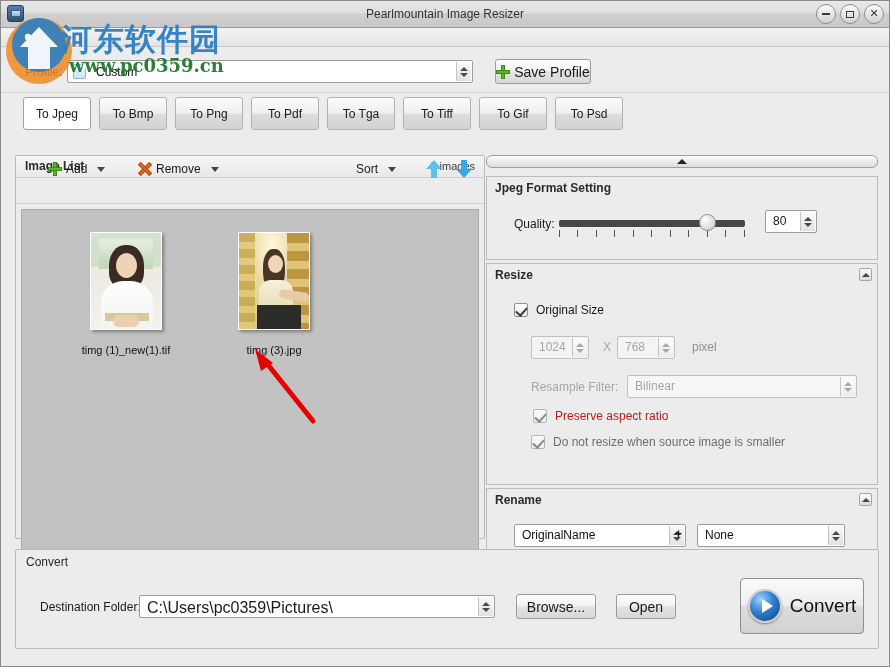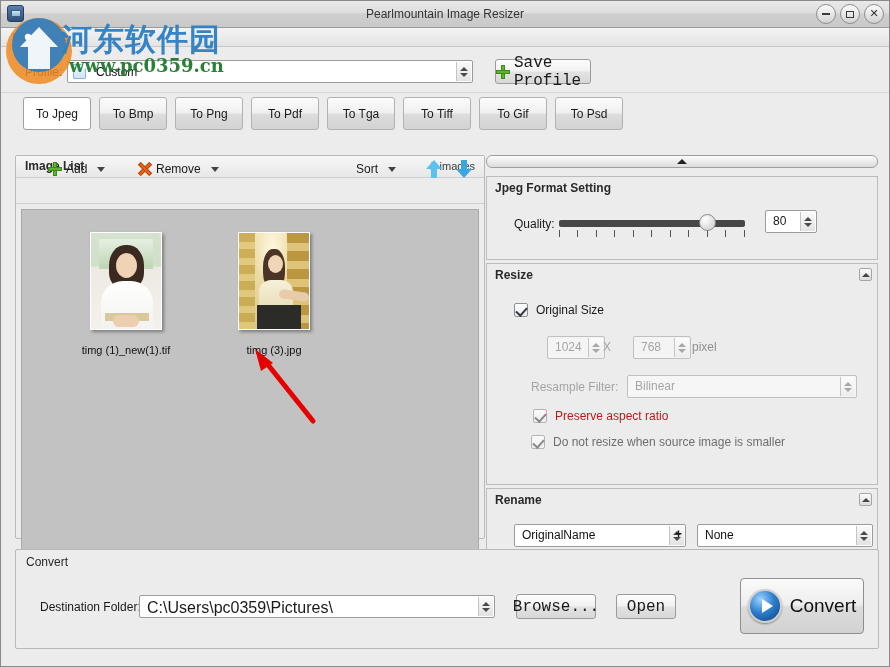--- a/index.html
+++ b/index.html
@@ -59,21 +59,21 @@
   .spin{position:absolute;right:1px;top:1px;width:15px;height:19px;
     display:flex;flex-direction:column;align-items:center;justify-content:center;gap:2px;
     background:linear-gradient(to bottom,#fafafa,#e2e2e2);border-left:1px solid #c4c4c4;
     box-sizing:border-box;}
   .spin i{display:block;width:0;height:0;border-left:4px solid transparent;border-right:4px solid transparent;}
   .spin .up{border-bottom:4px solid #4a4a4a;}
   .spin .dn{border-top:4px solid #4a4a4a;}
 
   .btn{background:linear-gradient(to bottom,#fdfdfd 0%,#f2f2f2 48%,#e2e2e2 52%,#d8d8d8 100%);
     border:1px solid #9b9b9b;border-radius:3px;box-sizing:border-box;
-    display:flex;align-items:center;justify-content:center;font-size:16px;color:#1a1a1a;font-family:Liberation Mono, monospace;}
+    display:flex;align-items:center;justify-content:center;font-size:14px;color:#1a1a1a;}
   .btn.disabled{color:#a9a9a9;background:linear-gradient(to bottom,#f4f4f4,#e6e6e6);border-color:#bdbdbd;}
   .save-profile{position:absolute;left:494px;top:58px;width:96px;height:25px;gap:4px;}
   .del-profile{position:absolute;left:600px;top:58px;width:96px;height:25px;gap:4px;}
 
   .ic-plus{position:relative;width:14px;height:14px;flex:0 0 auto;}
   .ic-plus:before,.ic-plus:after{content:"";position:absolute;background:#5cb52b;
     border:1px solid #3d8a17;box-sizing:border-box;}
   .ic-plus:before{left:5px;top:0;width:4px;height:14px;}
   .ic-plus:after{left:0;top:5px;width:14px;height:4px;}
   .ic-x{position:relative;width:14px;height:14px;flex:0 0 auto;}
@@ -196,40 +196,40 @@
     box-sizing:border-box;background:linear-gradient(to bottom,#ffffff,#e4ebf3);flex:0 0 auto;}
   .chk.on:after{content:"";position:absolute;left:3px;top:1px;width:5px;height:9px;
     border:solid #3a3a3a;border-width:0 2px 2px 0;transform:rotate(42deg);}
   .chk.dim{background:linear-gradient(to bottom,#fafafa,#eeeeee);border-color:#b4b4b4;}
   .chk.dim.on:after{border-color:#8a8a8a;}
   .row{position:absolute;display:flex;align-items:center;gap:8px;font-size:12px;}
   .r-orig{left:27px;top:39px;}
   .r-par{left:46px;top:145px;color:#b91c1c;}
   .r-nosm{left:44px;top:171px;color:#6e6e6e;}
   .dimbox{position:absolute;width:58px;height:23px;background:#f4f4f4;border:1px solid #c0c0c0;
-    border-radius:2px;box-sizing:border-box;margin-left:16px;}
+    border-radius:2px;box-sizing:border-box;}
   .dimbox .val{position:absolute;left:7px;top:3px;font-size:12px;color:#a5a5a5;}
   .d-w{left:44px;top:72px;}
   .d-h{left:130px;top:72px;}
   .x-sep{position:absolute;left:116px;top:76px;font-size:12px;color:#a5a5a5;}
   .px-lbl{position:absolute;left:205px;top:76px;font-size:12px;color:#8f8f8f;}
   .rf-lbl{position:absolute;left:44px;top:116px;font-size:12px;color:#a5a5a5;}
   .rf-combo{position:absolute;left:140px;top:111px;width:230px;height:23px;background:#f6f6f6;
     border:1px solid #c0c0c0;border-radius:2px;box-sizing:border-box;}
   .rf-combo .val{position:absolute;left:7px;top:3px;font-size:12px;color:#a5a5a5;}
   .spin.dim{background:linear-gradient(to bottom,#fbfbfb,#ededed);}
   .spin.dim .up{border-bottom-color:#a8a8a8;}
   .spin.dim .dn{border-top-color:#a8a8a8;}
 
   .g-rename{height:62px;}
   .rn-combo{position:absolute;top:35px;height:23px;background:#fff;border:1px solid #9c9c9c;
     border-radius:2px;box-sizing:border-box;}
   .rn-combo .val{position:absolute;left:7px;top:3px;font-size:12px;color:#111;}
   .rn-a{left:27px;width:172px;}
-  .rn-b{left:210px;width:176px;}
+  .rn-b{left:210px;width:148px;}
   .rn-plus{position:absolute;left:188px;top:38px;font-size:12px;font-weight:bold;}
 
   
   .convert{position:absolute;left:14px;top:548px;width:864px;height:100px;
     background:#ececec;border:1px solid #b9b9b9;border-radius:2px;box-sizing:border-box;}
   .cv-title{position:absolute;left:10px;top:5px;font-size:12px;color:#2a2a2a;}
   .cv-dest-lbl{position:absolute;left:24px;top:50px;font-size:12px;}
   .cv-dest{position:absolute;left:123px;top:45px;width:356px;height:23px;background:#fff;
     border:1px solid #9c9c9c;border-radius:2px;box-sizing:border-box;}
   .cv-dest .val{position:absolute;left:7px;top:3px;font-size:16px;}

